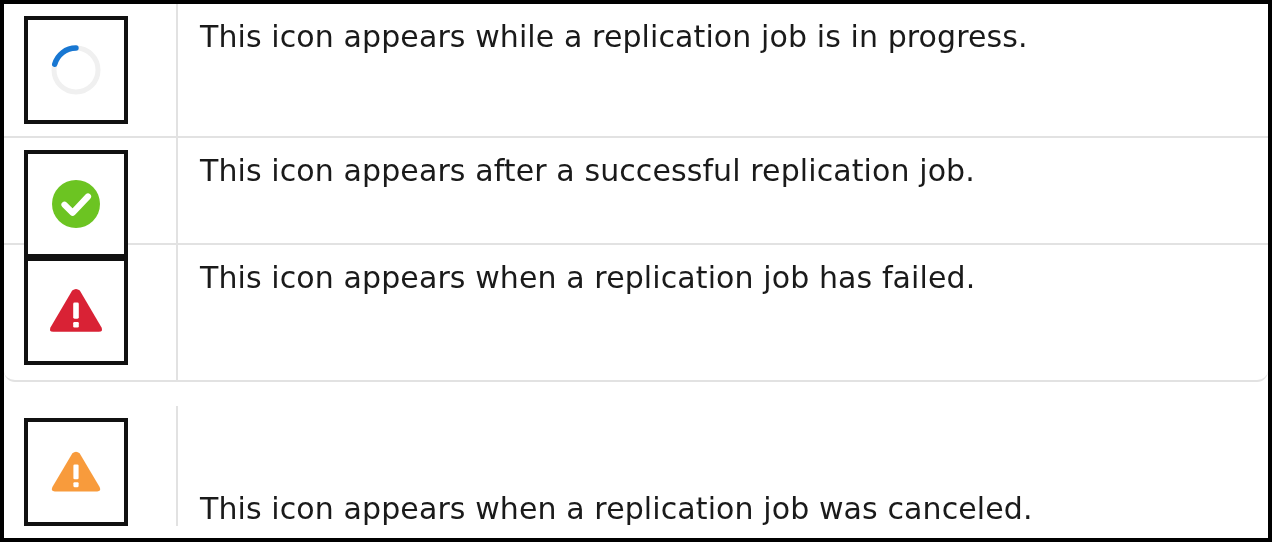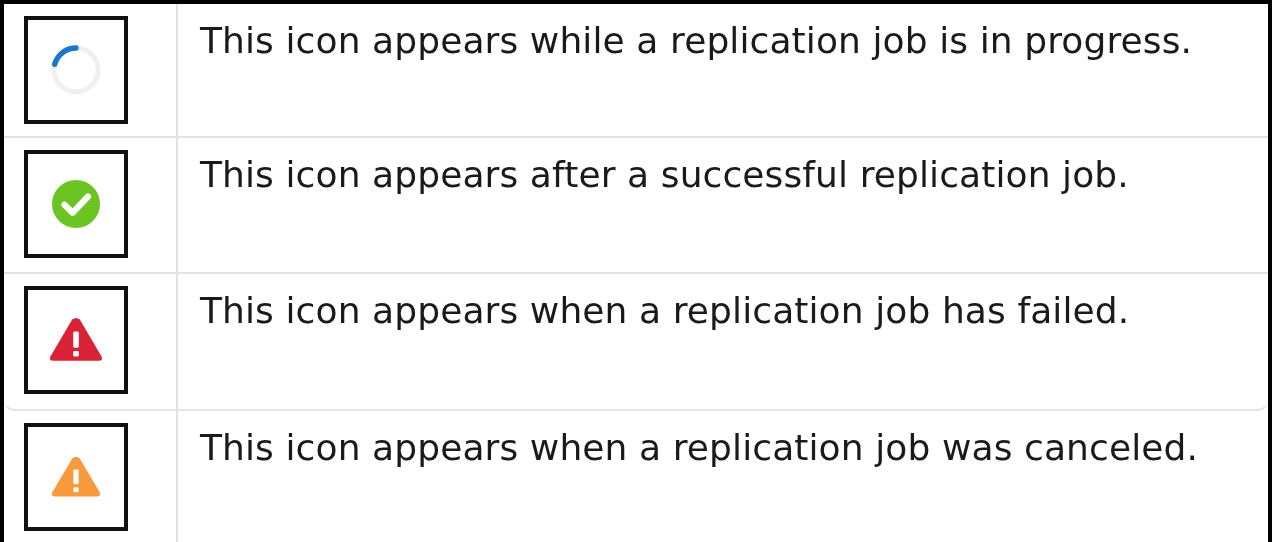--- a/index.html
+++ b/index.html
@@ -62,21 +62,21 @@
 
   .desc-cell {
     flex: 1 1 auto;
     box-sizing: border-box;
     padding: 16px 10px 0 22px;
     display: block;
   }
 
   .desc-text {
     font-family: "DejaVu Sans", sans-serif;
-    font-size: 36px;
+    font-size: 30px;
     line-height: 1.15;
     color: #1a1a1a;
     letter-spacing: 0.1px;
     white-space: nowrap;
   }
 
   .icon-svg {
     display: block;
   }
 </style>
@@ -92,21 +92,21 @@
           <circle cx="29" cy="29" r="22" fill="none" stroke="#f0f0f0" stroke-width="5"></circle>
           <path d="M 7.7 23.3 A 22 22 0 0 1 29 7" fill="none" stroke="#1877d2" stroke-width="5.4" stroke-linecap="round"></path>
         </svg>
       </div>
     </div>
     <div class="desc-cell">
       <span class="desc-text">This icon appears while a replication job is in progress.</span>
     </div>
   </div>
 
-  <div class="legend-row" style="height:136px;">
+  <div class="legend-row" style="height:107px;">
     <div class="icon-cell">
       <div class="icon-box">
         <svg class="icon-svg" width="58" height="58" viewBox="0 0 58 58" aria-hidden="true">
           <circle cx="29" cy="29" r="24" fill="#6cc422"></circle>
           <path d="M 17.5 29.8 L 25.6 37.8 L 41 21.5" fill="none" stroke="#ffffff" stroke-width="6.2" stroke-linecap="round" stroke-linejoin="round"></path>
         </svg>
       </div>
     </div>
     <div class="desc-cell">
       <span class="desc-text">This icon appears after a successful replication job.</span>
@@ -121,21 +121,21 @@
           <rect x="26.2" y="18.5" width="5.6" height="16.2" rx="1.4" fill="#ffffff"></rect>
           <rect x="26.2" y="38.0" width="5.6" height="5.4" rx="1.2" fill="#ffffff"></rect>
         </svg>
       </div>
     </div>
     <div class="desc-cell">
       <span class="desc-text">This icon appears when a replication job has failed.</span>
     </div>
   </div>
 
-  <div class="legend-row last-row" style="height:144px;">
+  <div class="legend-row last-row" style="height:144px;align-items:flex-end;">
     <div class="icon-cell">
       <div class="icon-box">
         <svg class="icon-svg" width="54" height="50" viewBox="0 0 54 50" aria-hidden="true">
           <path d="M 23.4 6.2 Q 27 3.2 30.6 6.2 L 50.6 40.0 Q 52.6 44.4 48.2 44.4 L 5.8 44.4 Q 1.4 44.4 3.4 40.0 Z" fill="#f89b3c"></path>
           <rect x="24.4" y="17.4" width="5.2" height="14.8" rx="1.3" fill="#ffffff"></rect>
           <rect x="24.4" y="35.2" width="5.2" height="5.0" rx="1.1" fill="#ffffff"></rect>
         </svg>
       </div>
     </div>
     <div class="desc-cell">

